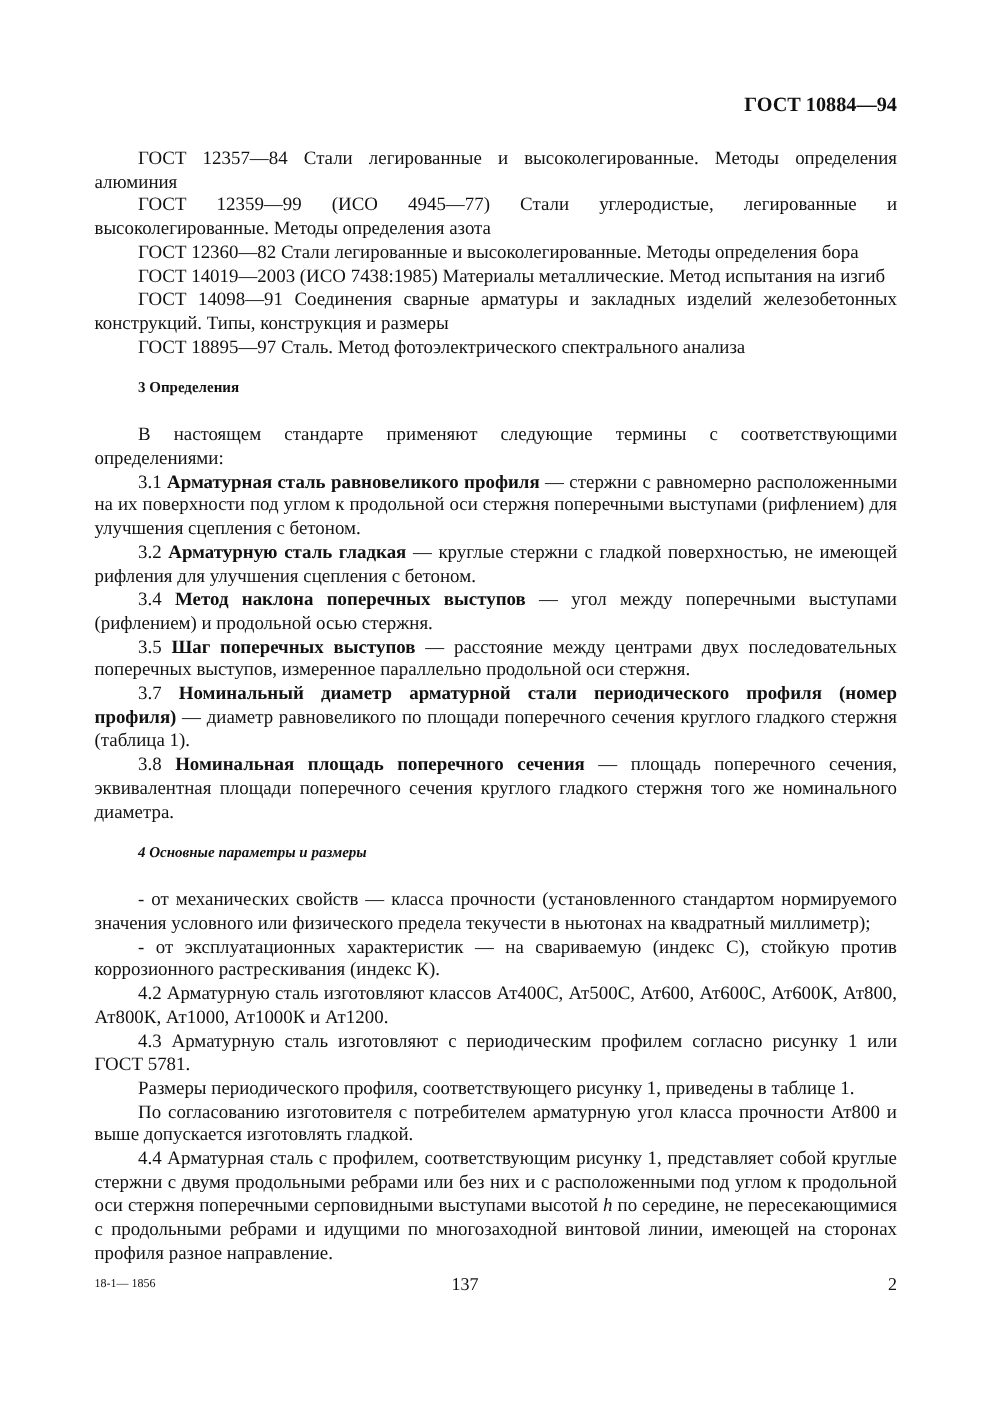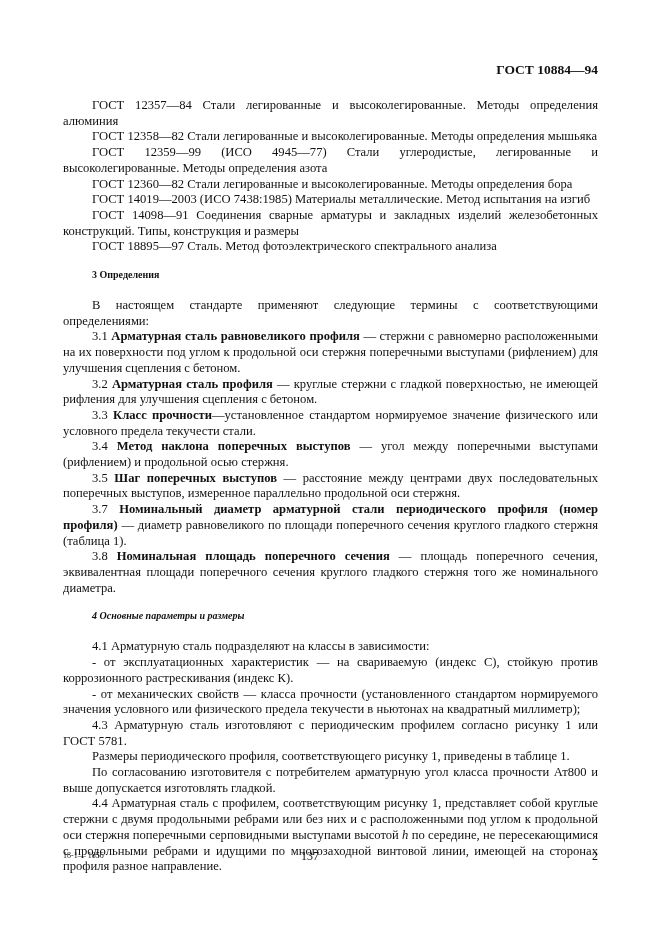--- a/index.html
+++ b/index.html
@@ -23,55 +23,53 @@
 <body>
 
 <div class="page">
 
   <div class="header">ГОСТ 10884—94</div>
 
   <div class="body">
 
     <div>
       <p>ГОСТ 12357—84 Стали легированные и высоколегированные. Методы определения алюминия</p>
-      <p>ГОСТ 12358—82 Стали легированные и высоколегированные. Методы определения мышьяка</p>
       <p>ГОСТ 12359—99 (ИСО 4945—77) Стали углеродистые, легированные и высоколегированные. Методы определения азота</p>
       <p>ГОСТ 12360—82 Стали легированные и высоколегированные. Методы определения бора</p>
       <p>ГОСТ 14019—2003 (ИСО 7438:1985) Материалы металлические. Метод испытания на изгиб</p>
       <p>ГОСТ 14098—91 Соединения сварные арматуры и закладных изделий железобетонных конструкций. Типы, конструкция и размеры</p>
       <p>ГОСТ 18895—97 Сталь. Метод фотоэлектрического спектрального анализа</p>
     </div>
 
     <h2 class="h3sec">3 Определения</h2>
 
     <div>
       <p>В настоящем стандарте применяют следующие термины с соответствующими определениями:</p>
 
       <p><span>3.1</span> <b class="term">Арматурная сталь равновеликого профиля</b><span> — </span><span>стержни с равномерно расположенными на их поверхности под углом к продольной оси стержня поперечными выступами (рифлением) для улучшения сцепления с бетоном.</span></p>
 
-      <p><span>3.2</span> <b class="term">Арматурная сталь профиля</b><span> — </span><span>круглые стержни с гладкой поверхностью, не имеющей рифления для улучшения сцепления с бетоном.</span></p>
+      <p><span>3.2</span> <b class="term">Арматурную сталь гладкая</b><span> — </span><span>круглые стержни с гладкой поверхностью, не имеющей рифления для улучшения сцепления с бетоном.</span></p>
 
-      <p><span>3.3</span> <b class="term">Класс прочности</b><span>—</span><span>установленное стандартом нормируемое значение физического или условного предела текучести стали.</span></p>
 
       <p><span>3.4</span> <b class="term">Метод наклона поперечных выступов</b><span> — </span><span>угол между поперечными выступами (рифлением) и продольной осью стержня.</span></p>
 
       <p><span>3.5</span> <b class="term">Шаг поперечных выступов</b><span> — </span><span>расстояние между центрами двух последовательных поперечных выступов, измеренное параллельно продольной оси стержня.</span></p>
 
 
       <p><span>3.7</span> <b class="term">Номинальный диаметр арматурной стали периодического профиля (номер профиля)</b><span> — </span><span>диаметр равновеликого по площади поперечного сечения круглого гладкого стержня (таблица 1).</span></p>
 
       <p><span>3.8</span> <b class="term">Номинальная площадь поперечного сечения</b><span> — </span><span>площадь поперечного сечения, эквивалентная площади поперечного сечения круглого гладкого стержня того же номинального диаметра.</span></p>
     </div>
 
     <h2 class="h4sec">4 Основные параметры и размеры</h2>
 
     <div>
-      <p>4.1 Арматурную сталь подразделяют на классы в зависимости:</p>
+      <p>- от механических свойств — класса прочности (установленного стандартом нормируемого значения условного или физического предела текучести в ньютонах на квадратный миллиметр);</p>
       <p>- от эксплуатационных характеристик — на свариваемую (индекс С), стойкую против коррозионного растрескивания (индекс К).</p>
-      <p>- от механических свойств — класса прочности (установленного стандартом нормируемого значения условного или физического предела текучести в ньютонах на квадратный миллиметр);</p>
+      <p>4.2 Арматурную сталь изготовляют классов Ат400С, Ат500С, Ат600, Ат600С, Ат600К, Ат800, Ат800К, Ат1000, Ат1000К и Ат1200.</p>
       <p>4.3 Арматурную сталь изготовляют с периодическим профилем согласно рисунку 1 или ГОСТ 5781.</p>
       <p>Размеры периодического профиля, соответствующего рисунку 1, приведены в таблице 1.</p>
       <p>По согласованию изготовителя с потребителем арматурную угол класса прочности Ат800 и выше допускается изготовлять гладкой.</p>
       <p><span>4.4 Арматурная сталь с профилем, соответствующим рисунку 1, представляет собой круглые стержни с двумя продольными ребрами или без них и с расположенными под углом к продольной оси стержня поперечными серповидными выступами высотой </span><i class="var">h</i><span> по середине, не пересекающимися с продольными ребрами и идущими по многозаходной винтовой линии, имеющей на сторонах профиля разное направление.</span></p>
     </div>
   </div>
 
   <div class="footer">
     <span class="left">18-1— 1856</span>
     <span class="center">137</span>

